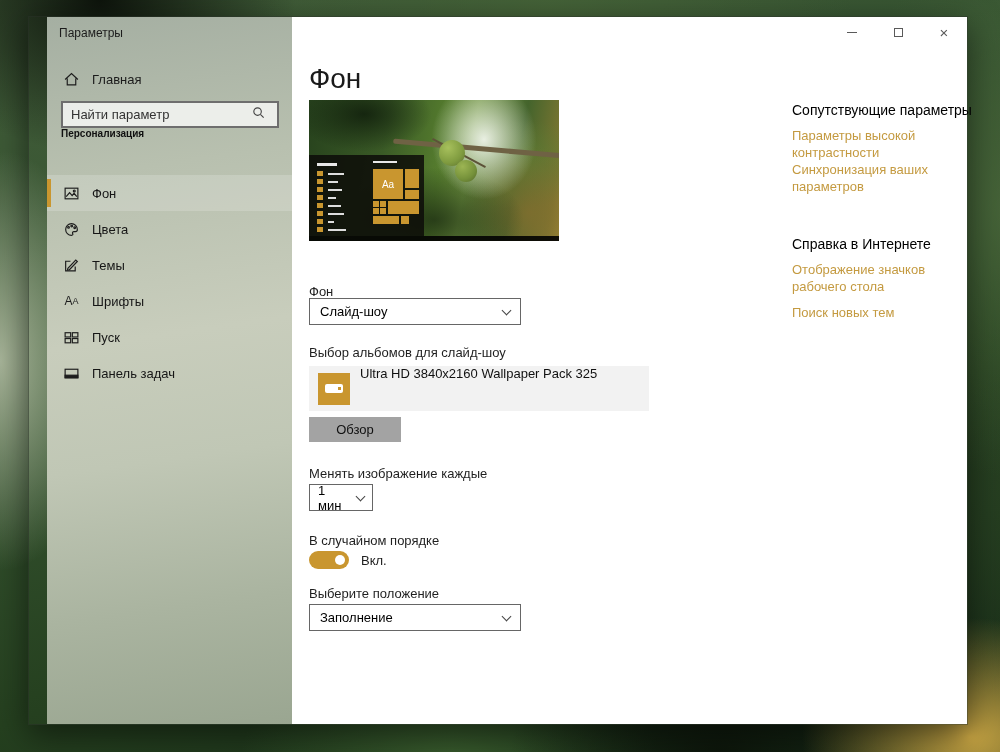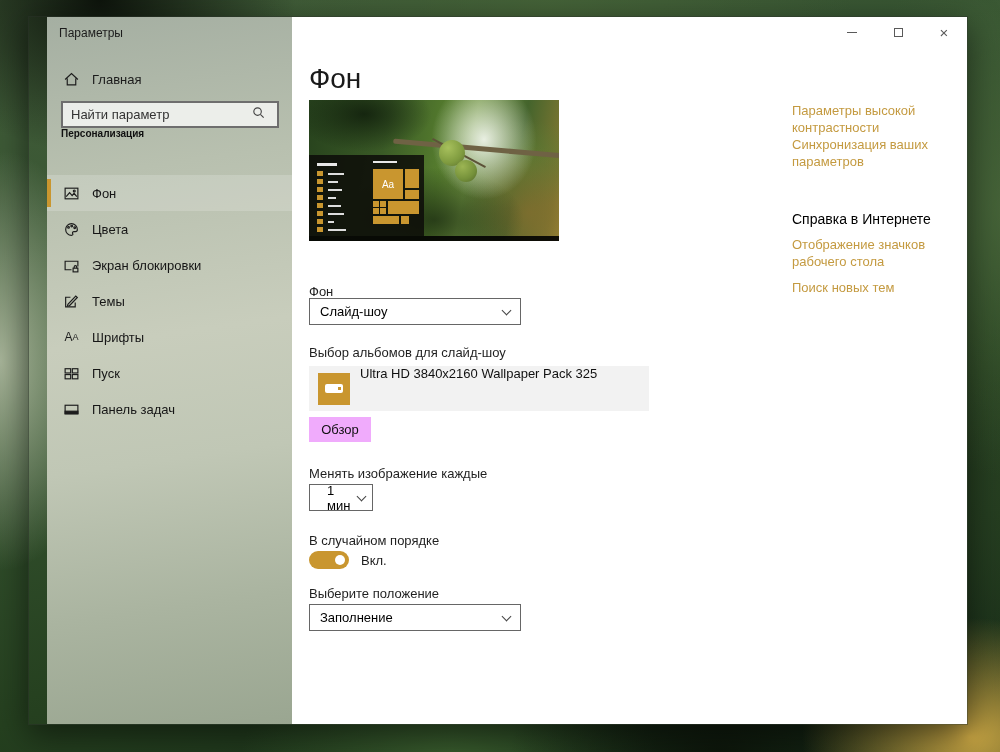--- a/index.html
+++ b/index.html
@@ -134,39 +134,39 @@
   
   .field-label { position:absolute; left:17px; font-size:13px; color:#1f1f1f; }
   .dropdown {
     position:absolute; left:17px; height:27px; background:#fff;
     border:1px solid #666; display:flex; align-items:center; font-size:13px;
     padding:0 10px; color:#000; cursor:default;
   }
   .chev { width:7px; height:7px; border-right:1.2px solid #444; border-bottom:1.2px solid #444;
           transform:rotate(45deg); margin-left:auto; margin-top:-3px; flex:none; }
   .dd-bg  { top:281px; width:212px; }
-  .dd-int { top:467px; width:64px; padding:0 17px; }
+  .dd-int { top:467px; width:64px; padding:0 8px; }
   .dd-int .chev { margin-left:8px; }
   .dd-fit { top:587px; width:212px; }
 
   .album-row {
     position:absolute; left:17px; top:349px; width:340px; height:45px;
     background:#f2f2f2; display:flex; align-items:center; cursor:default;
   }
   .album-glyph {
     width:32px; height:32px; background:#C9962F; margin-left:9px; flex:none;
     display:flex; align-items:center; justify-content:center;
   }
   .album-slide { width:18px; height:9px; background:#fff; border-radius:2px; position:relative; }
   .album-slide::after { content:""; position:absolute; right:2px; top:3px; width:3px; height:3px; background:#C9962F; }
   .album-name { margin-left:10px; font-size:13px; color:#111; align-self:flex-start; }
 
   .browse-btn {
-    position:absolute; left:17px; top:400px; width:62px; height:25px;
-    background:#f0abfc; border:none; font-family:inherit; font-size:13px; color:#111; cursor:default;
+    position:absolute; left:17px; top:400px; width:92px; height:25px;
+    background:#a3a3a3; border:none; font-family:inherit; font-size:13px; color:#111; cursor:default;
   }
 
   .toggle-row { position:absolute; left:17px; top:534px; display:flex; align-items:center; }
   .toggle { width:40px; height:18px; border-radius:9px; background:#C9962F; position:relative; cursor:default; flex:none; }
   .toggle-knob { position:absolute; right:4px; top:4px; width:10px; height:10px; border-radius:50%; background:#fff; }
   .toggle-state { margin-left:12px; font-size:13px; color:#1f1f1f; }
 
   
   .right-col { position:absolute; left:500px; top:85px; width:188px; }
   .col-header { font-size:14px; color:#000; margin-bottom:9px; }
@@ -219,30 +219,20 @@
       <div class="nav-item">
         <span class="nav-icon">
           <svg viewBox="0 0 16 16">
               <path d="M8 2.5 a5.5 5.5 0 1 0 0 11 c1.2 0 1.6-.8 1.1-1.6 -.5-.8 0-1.9 1.2-1.9 h1.4 c1 0 1.8-.9 1.8-2 A5.5 5.5 0 0 0 8 2.5 z"></path>
               <circle cx="5.2" cy="6" r="0.8"></circle>
               <circle cx="8.2" cy="4.8" r="0.8"></circle>
               <circle cx="11" cy="6.4" r="0.8"></circle>
             </svg>
         </span>
         <span class="lbl">Цвета</span>
-      </div>
-      <div class="nav-item">
-        <span class="nav-icon">
-          <svg viewBox="0 0 16 16">
-              <path d="M14 9 V4 H2 v8 h6"></path>
-              <rect x="9.5" y="10.5" width="4.5" height="3.5"></rect>
-              <path d="M10.5 10.5 v-1.2 a1.2 1.2 0 0 1 2.4 0 v1.2"></path>
-            </svg>
-        </span>
-        <span class="lbl">Экран блокировки</span>
       </div>
       <div class="nav-item">
         <span class="nav-icon">
           <svg viewBox="0 0 16 16">
               <path d="M7 4 H2.5 v9 h9 V9"></path>
               <path d="M6 12 L13.5 4.2 L12 2.8 L4.6 10.6 L4.2 12.3 z"></path>
             </svg>
         </span>
         <span class="lbl">Темы</span>
       </div>
@@ -376,20 +366,21 @@
       <span class="toggle-state">Вкл.</span>
     </div>
 
     <div class="field-label" style="top:569px">Выберите положение</div>
     <div class="dropdown dd-fit">
       <span>Заполнение</span>
       <span class="chev"></span>
     </div>
 
     <div class="right-col">
+      <div class="col-header">Сопутствующие параметры</div>
       <div class="col-link">Параметры высокой контрастности</div>
       <div class="col-link gap-lg">Синхронизация ваших параметров</div>
 
       <div class="col-header">Справка в Интернете</div>
       <div class="col-link help-link">Отображение значков рабочего стола</div>
       <div class="col-link help-link">Поиск новых тем</div>
     </div>
 
   </div>
 </div>

